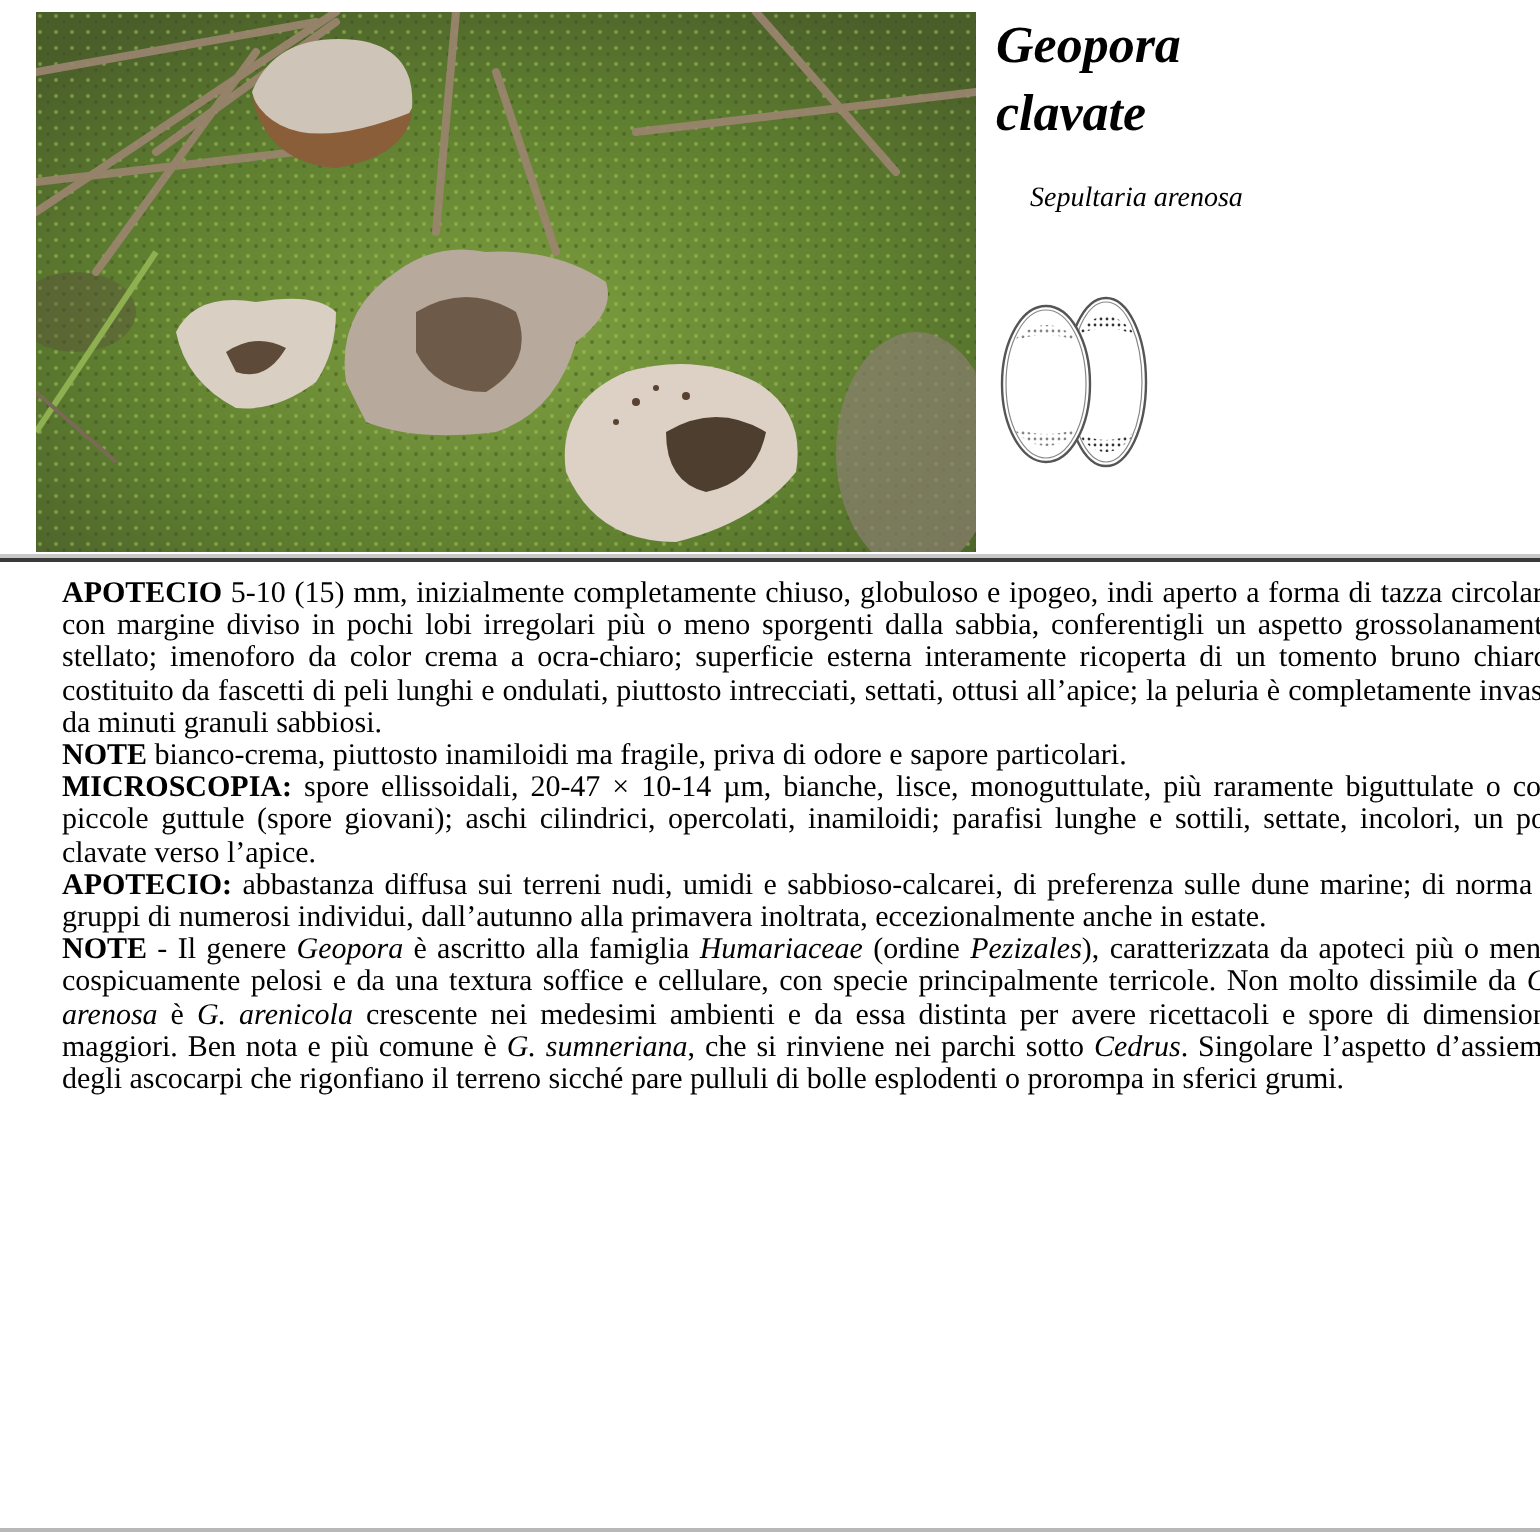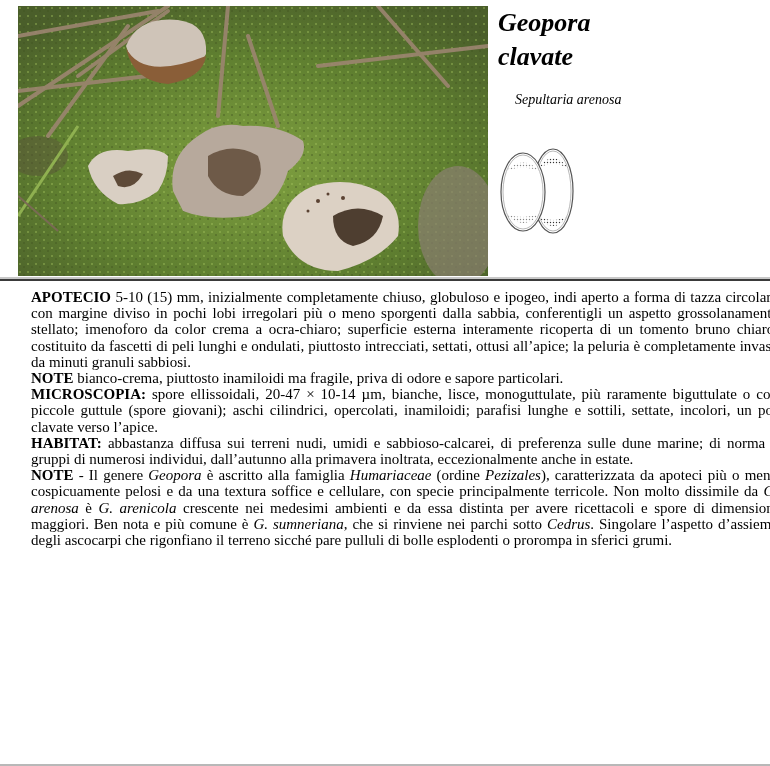--- a/index.html
+++ b/index.html
@@ -109,17 +109,17 @@
   </svg>
 </div>
 
 <div class="divider d1"></div>
 <div class="divider d2"></div>
 
 <div class="body">
   <p><span class="label">APOTECIO</span><span> 5-10 (15) mm, inizialmente completamente chiuso, globuloso e ipogeo, indi aperto a forma di tazza circolare con margine diviso in pochi lobi irregolari più o meno sporgenti dalla sabbia, conferentigli un aspetto grossolanamente stellato; imenoforo da color crema a ocra-chiaro; superficie esterna interamente ricoperta di un tomento bruno chiaro, costituito da fascetti di peli lunghi e ondulati, piuttosto intrecciati, settati, ottusi all’apice; la peluria è completamente invasa da minuti granuli sabbiosi.</span></p>
   <p><span class="label">NOTE</span><span> bianco-crema, piuttosto inamiloidi ma fragile, priva di odore e sapore particolari.</span></p>
   <p><span class="label">MICROSCOPIA:</span><span> spore ellissoidali, 20-47 × 10-14 µm, bianche, lisce, monoguttulate, più raramente biguttulate o con piccole guttule (spore giovani); aschi cilindrici, opercolati, inamiloidi; parafisi lunghe e sottili, settate, incolori, un po’ clavate verso l’apice.</span></p>
-  <p><span class="label">HABITAT:</span><span> abbastanza diffusa sui terreni nudi, umidi e sabbioso-calcarei, di preferenza sulle dune marine; di norma a gruppi di numerosi individui, dall’autunno alla primavera inoltrata, eccezionalmente anche in estate.</span></p>
+  <p><span class="label">APOTECIO:</span><span> abbastanza diffusa sui terreni nudi, umidi e sabbioso-calcarei, di preferenza sulle dune marine; di norma a gruppi di numerosi individui, dall’autunno alla primavera inoltrata, eccezionalmente anche in estate.</span></p>
   <p><span class="label">NOTE</span><span> - Il genere </span><i>Geopora</i><span> è ascritto alla famiglia </span><i>Humariaceae</i><span> (ordine </span><i>Pezizales</i><span>), caratterizzata da apoteci più o meno cospicuamente pelosi e da una textura soffice e cellulare, con specie principalmente terricole. Non molto dissimile da </span><i>G. arenosa</i><span> è </span><i>G. arenicola</i><span> crescente nei medesimi ambienti e da essa distinta per avere ricettacoli e spore di dimensioni maggiori. Ben nota e più comune è </span><i>G. sumneriana</i><span>, che si rinviene nei parchi sotto </span><i>Cedrus</i><span>. Singolare l’aspetto d’assieme degli ascocarpi che rigonfiano il terreno sicché pare pulluli di bolle esplodenti o prorompa in sferici grumi.</span></p>
 </div>
 
 <div class="divider bottom"></div>
 
 </body></html>

